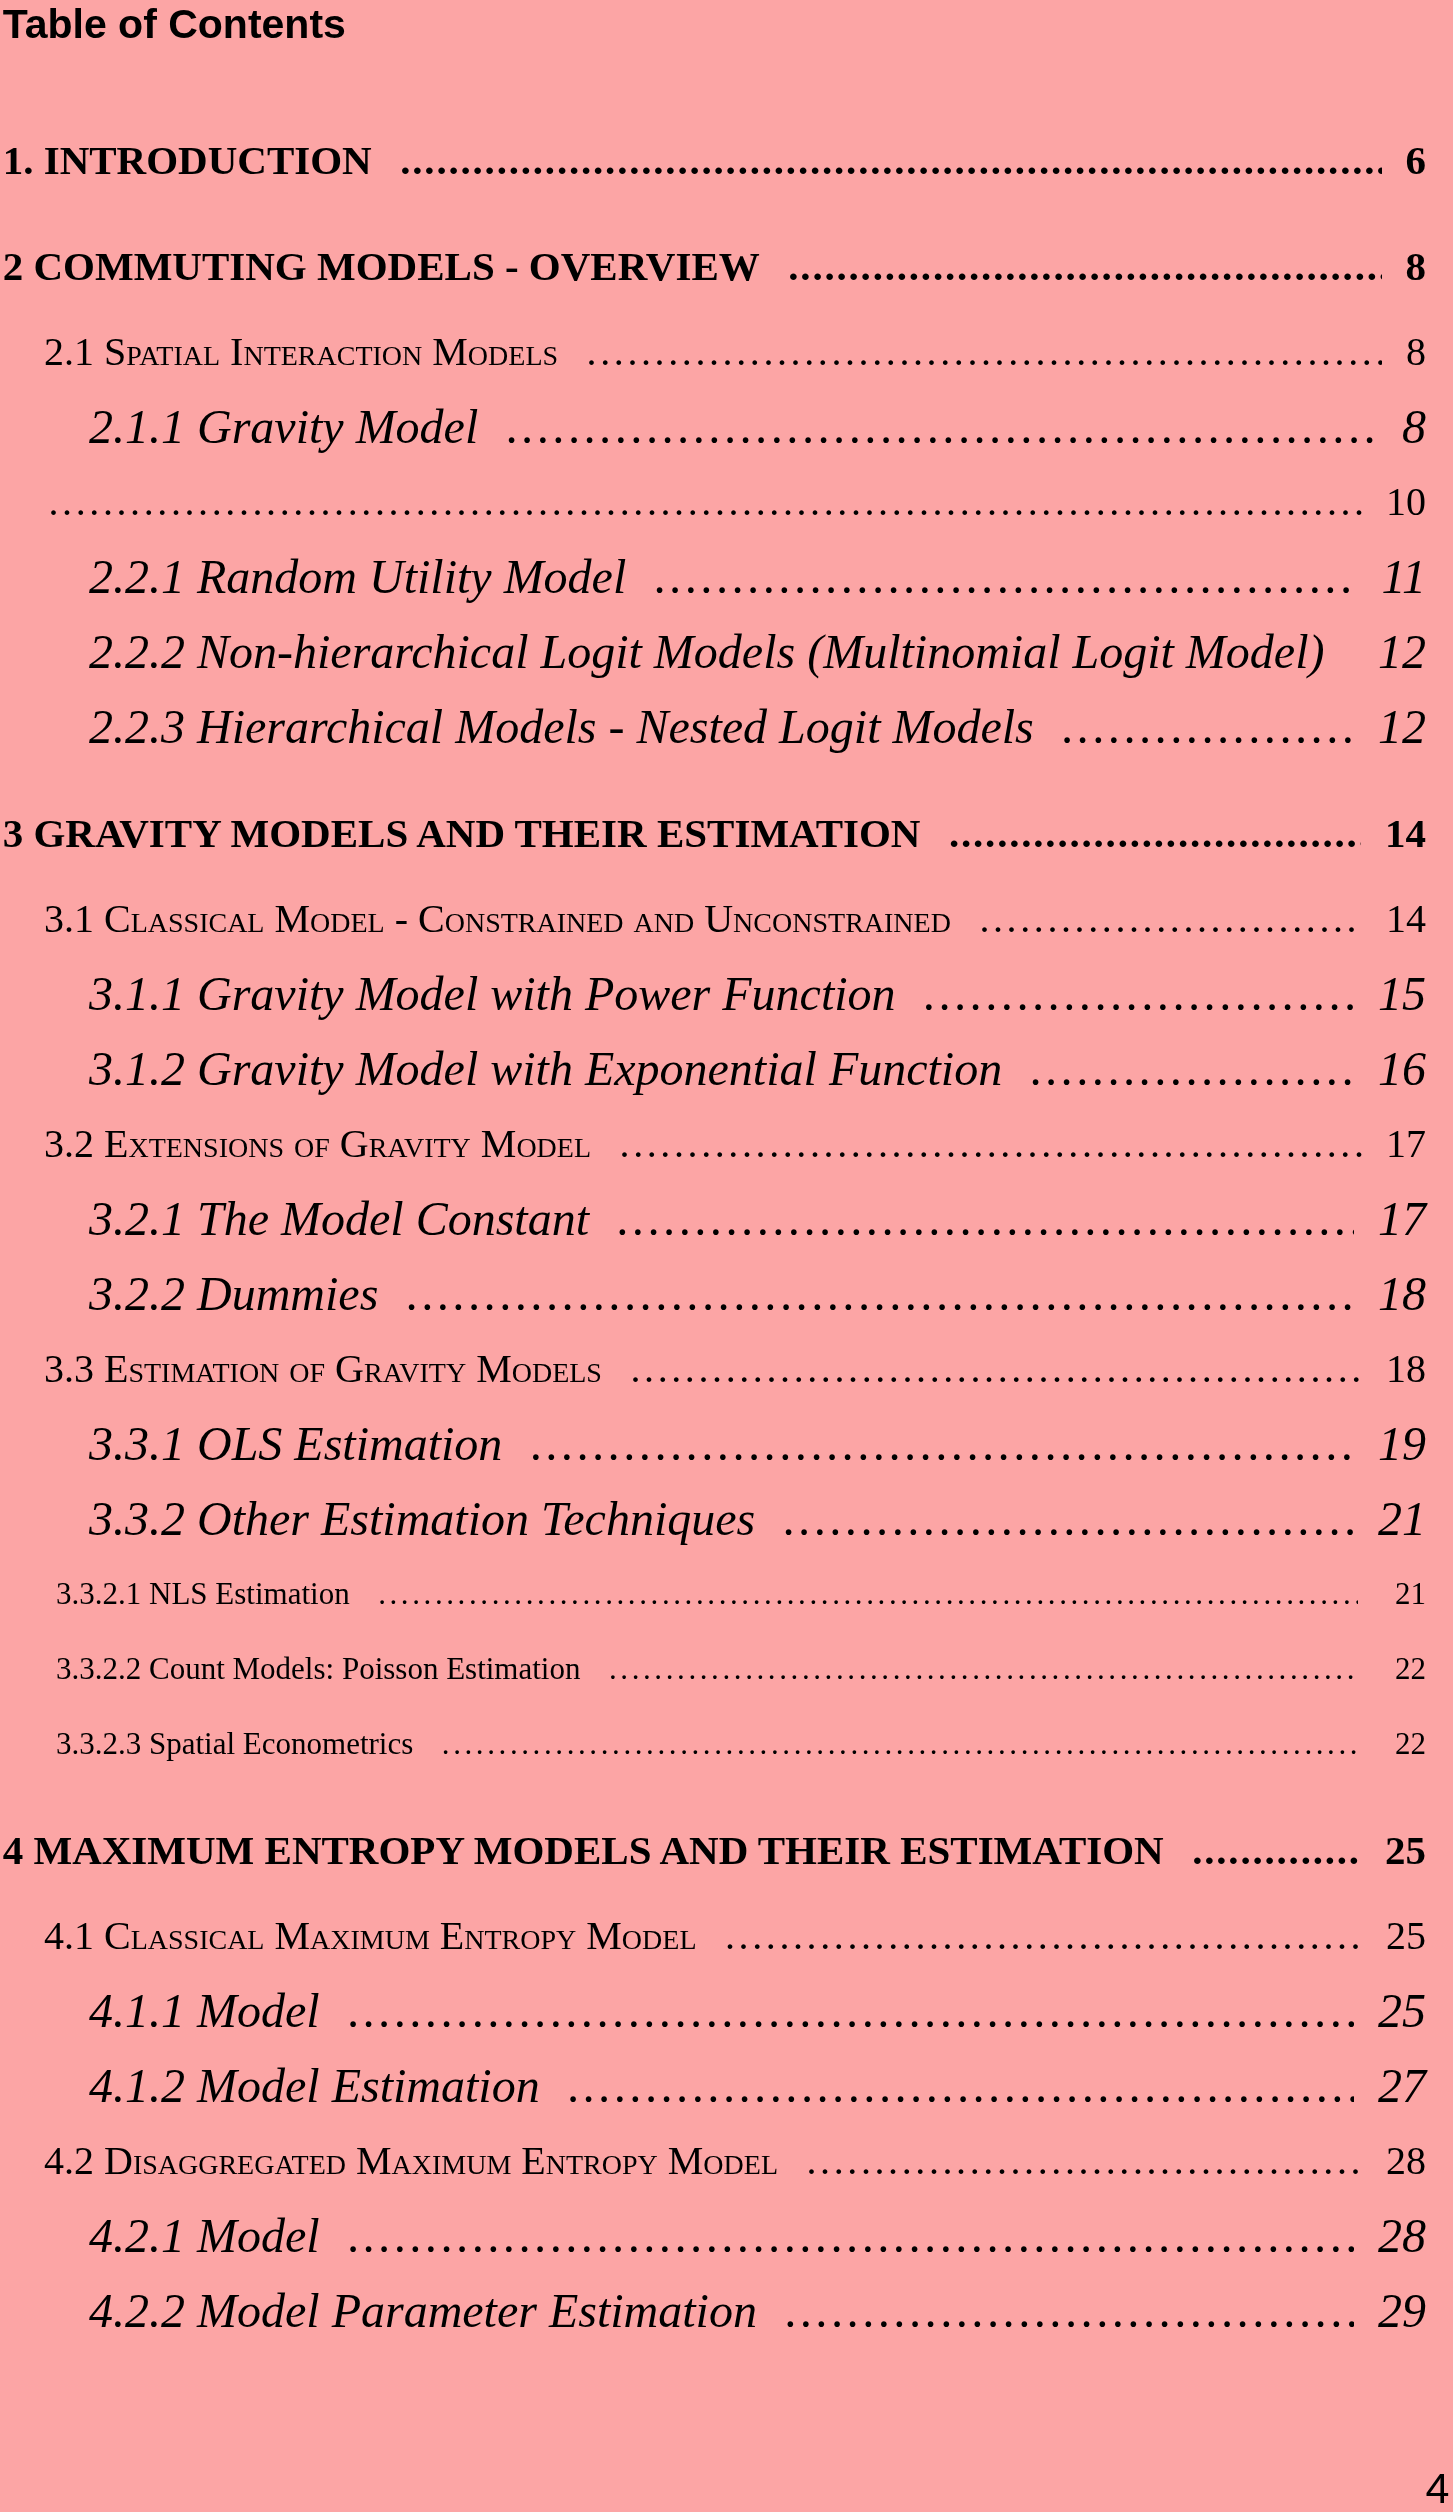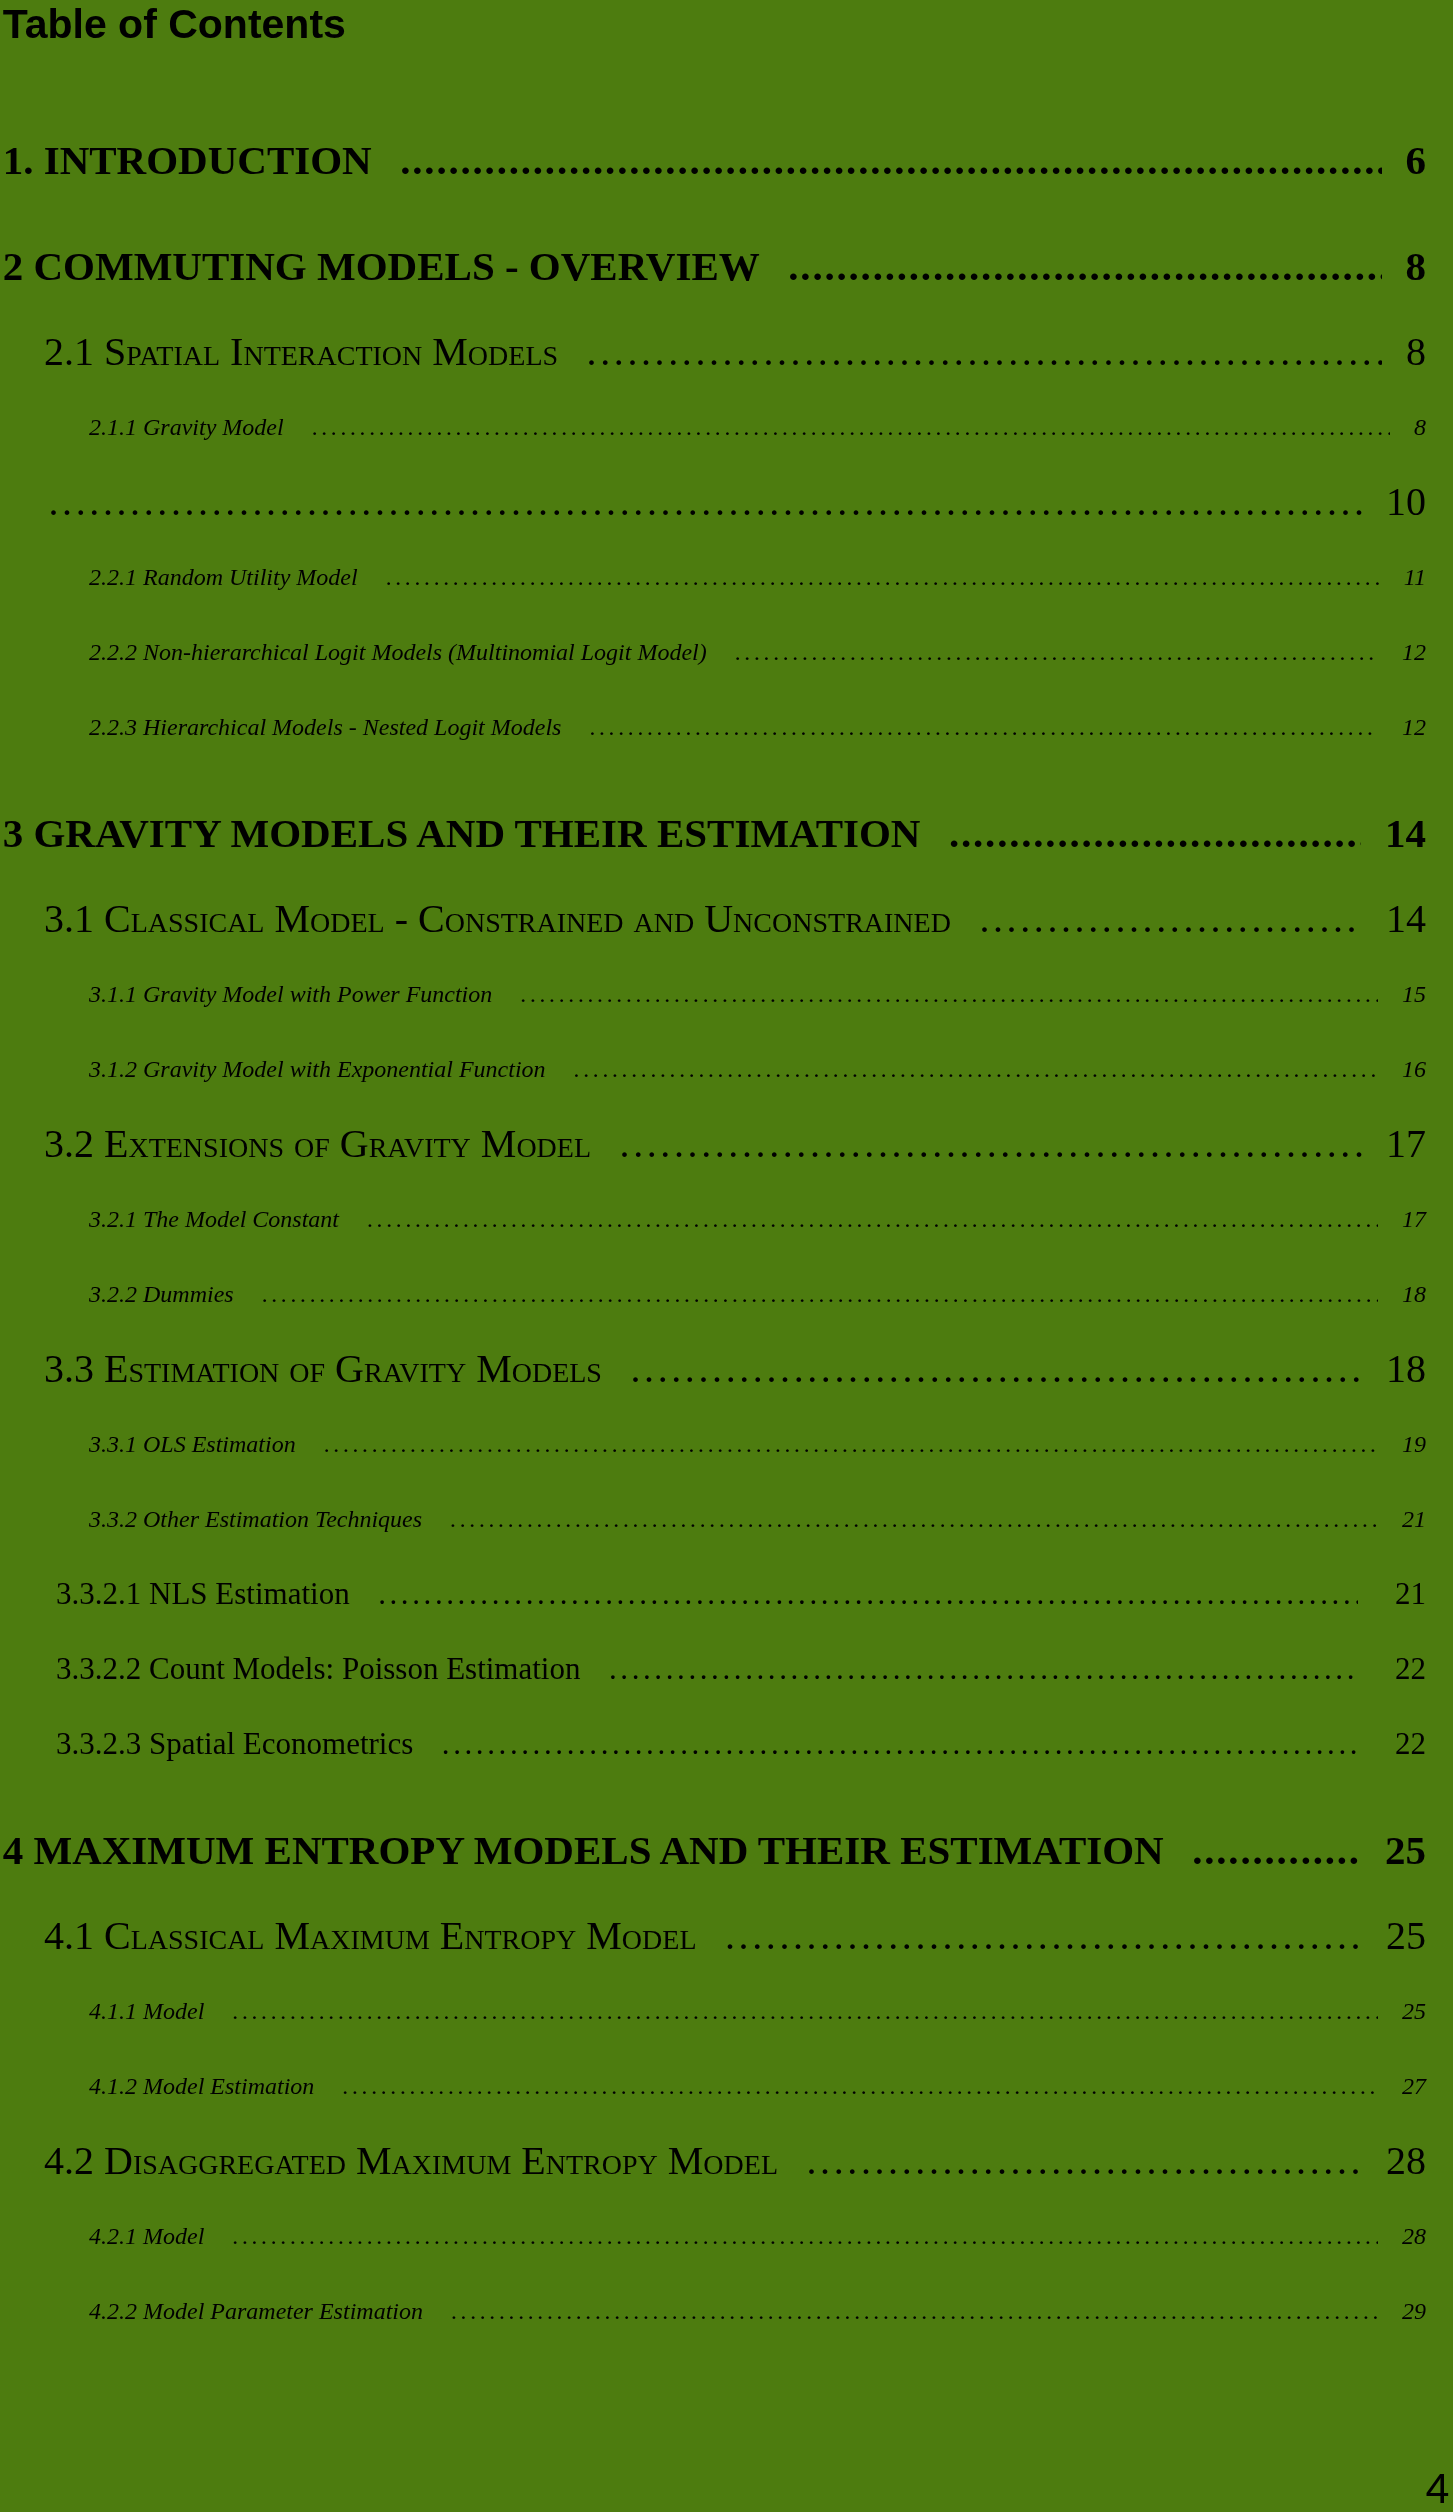--- a/index.html
+++ b/index.html
@@ -1,20 +1,20 @@
 <!DOCTYPE html>
 <html style="font-size:14.4px"><head>
 <meta charset="utf-8">
 <style>
   html, body { margin: 0; padding: 0; background: #888; }
   .page {
     position: relative;
     width: 1453px;
     height: 2512px;
-    background: #4d7c0f;
+    background: #fca5a5;
     color: #000000;
     font-family: "Liberation Serif", serif;
     overflow: hidden;
     margin: 0 auto;
   }
   .doc-title {
     font-family: "Liberation Sans", sans-serif;
     font-weight: bold;
     font-size: 41px;
     line-height: 45px;
@@ -31,21 +31,21 @@
     box-sizing: border-box;
     white-space: nowrap;
     gap: 24px;
   }
   .toc-row.lvl1 { margin-top: 56px; }
   .toc-row.after-l1 { margin-top: 36px; justify-content: flex-end; }
   .toc-row.first { margin-top: 88px; }
 
   .lvl1 { font-weight: bold; font-size: 41px; padding-left: 2.7px; }
   .lvl2 { font-variant: small-caps; font-size: 40px; padding-left: 44px; }
-  .lvl3 { font-style: italic; font-size: 24px; padding-left: 89px; }
+  .lvl3 { font-style: italic; font-size: 48px; padding-left: 89px; }
   .lvl4 { font-size: 31px; padding-left: 56px; }
 
   .label { flex: none; }
   .dots {
     flex: 1 1 auto;
     overflow: hidden;
     white-space: nowrap;
     padding-left: 4.5px;
     letter-spacing: 3.6px;
   }

